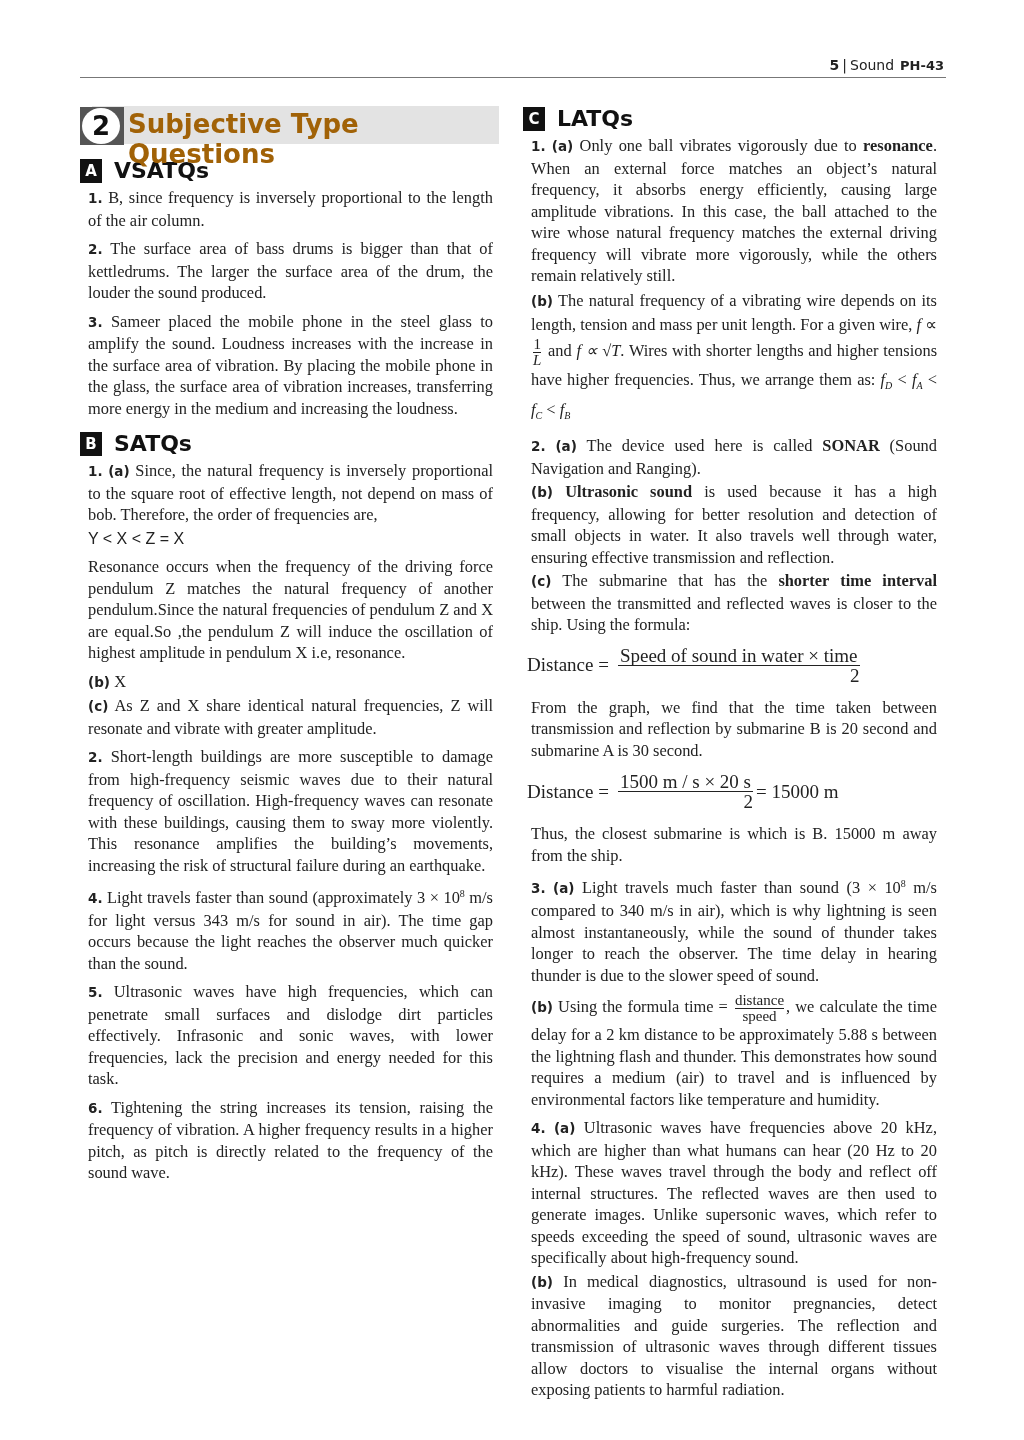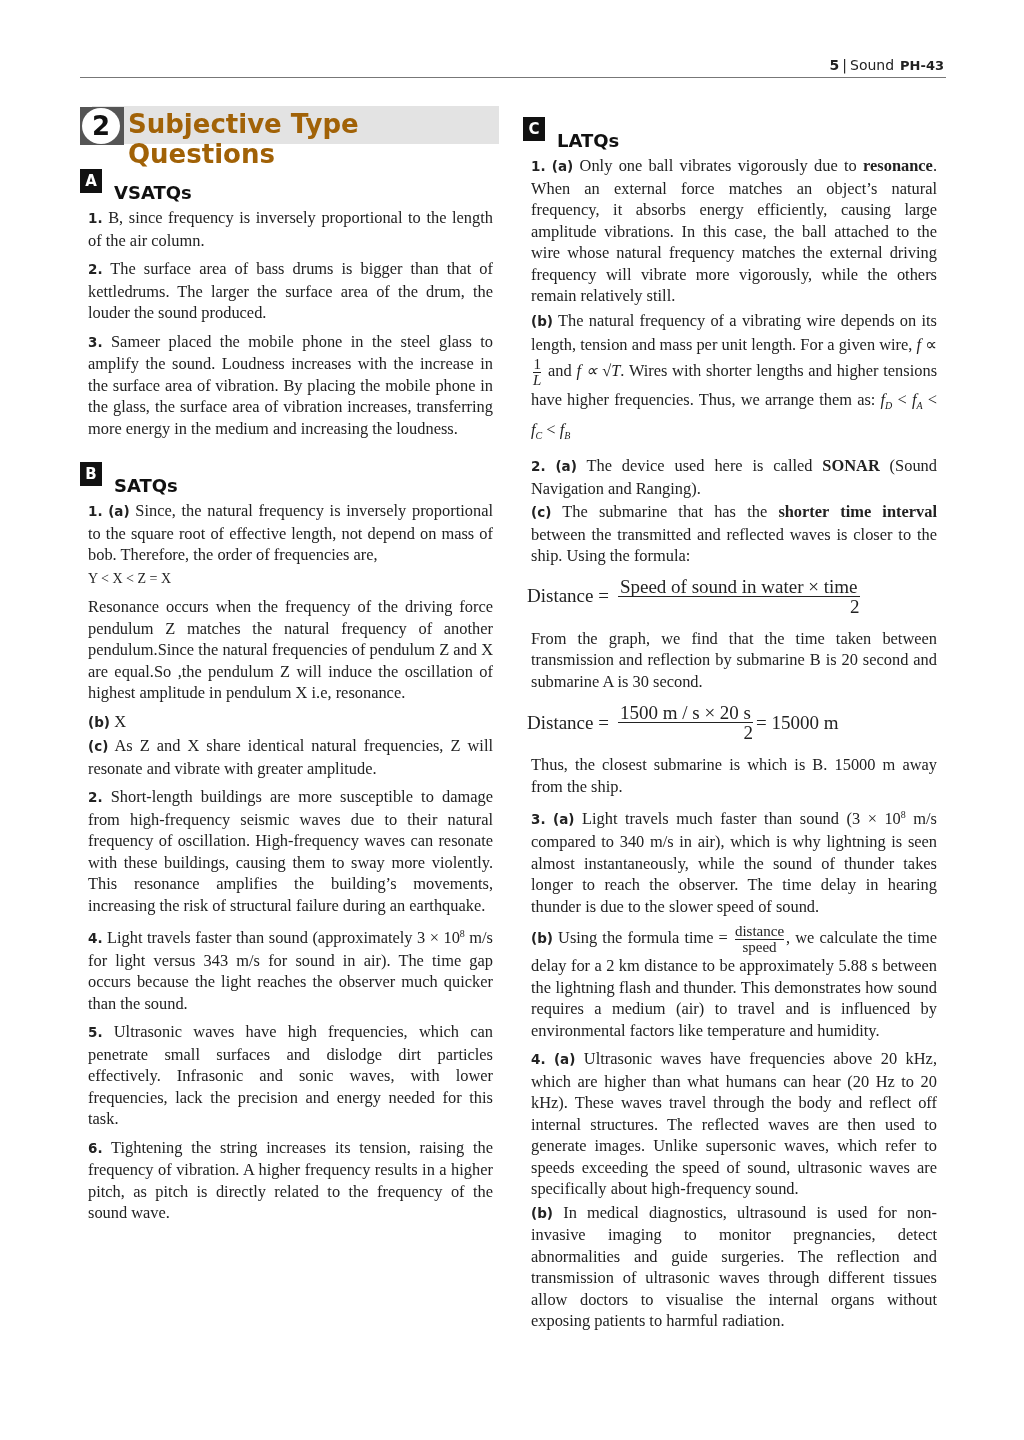--- a/index.html
+++ b/index.html
@@ -18,21 +18,21 @@
   .sect-banner { position: relative; height: 40px; margin-top: 4px; margin-bottom: 14px; }
   .sect-banner .bg { position: absolute; left: 12px; top: 2px; right: 2px; height: 38px; background: #e3e3e3; }
   .sect-banner .badge { position: absolute; left: 0; top: 3px; width: 44px; height: 38px; background: #555; }
   .sect-banner .badge-circle { position: absolute; left: 2px; top: 1px; width: 38px; height: 36px; border-radius: 50%; background: #fff;
      font-family: "DejaVu Sans", sans-serif; font-weight: bold; font-size: 26px; line-height: 36px; text-align: center; color: #111; }
   .sect-banner .title { position: absolute; left: 48px; top: 5px; font-family: "DejaVu Sans", sans-serif; font-weight: bold; font-size: 26px; color: #a16207; }
 
   .sub-head { display: flex; align-items: center; margin: 10px 0 4px; }
   .sub-badge { width: 22px; height: 24px; background: #111; color: #fff; font-family: "DejaVu Sans", sans-serif; font-weight: bold; font-size: 15px;
      line-height: 24px; text-align: center; margin-right: 12px; }
-  .sub-title { font-family: "DejaVu Sans", sans-serif; font-weight: bold; font-size: 18px; color: #111; margin-top: 24px; }
+  .sub-title { font-family: "DejaVu Sans", sans-serif; font-weight: bold; font-size: 22px; color: #111; }
 
   p.q { font-family: "Liberation Serif", serif; font-size: 16.4px; line-height: 21.5px; margin: 0 8px 7px; text-align: justify; color: #222; }
   p.q.tight { margin-bottom: 2px; }
   .num, .lbl { font-family: "DejaVu Sans", sans-serif; font-weight: bold; font-size: 13.5px; }
   b.kw { font-weight: bold; }
   .it { font-style: italic; }
   sup { font-size: 10px; }
   sub { font-size: 10px; }
 
   .frac { display: inline-block; vertical-align: middle; text-align: right; margin: 4px 3px; }
@@ -72,41 +72,42 @@
   <p class="q"><span class="num">1.</span> <span>B, since frequency is inversely proportional to the length of the air column.</span></p>
   <p class="q"><span class="num">2.</span> <span>The surface area of bass drums is bigger than that of kettledrums. The larger the surface area of the drum, the louder the sound produced.</span></p>
   <p class="q"><span class="num">3.</span> <span>Sameer placed the mobile phone in the steel glass to amplify the sound. Loudness increases with the increase in the surface area of vibration. By placing the mobile phone in the glass, the surface area of vibration increases, transferring more energy in the medium and increasing the loudness.</span></p>
 
   <div class="sub-head" style="margin-top:12px;">
     <div class="sub-badge">B</div>
     <div class="sub-title">SATQs</div>
   </div>
 
   <p class="q tight"><span class="num">1.</span> <span class="lbl">(a)</span> <span>Since, the natural frequency is inversely proportional to the square root of effective length, not depend on mass of bob. Therefore, the order of frequencies are,</span></p>
-  <p class="q" style="font-family:Liberation Serif, serif;font-size:14px;">Y &lt; X &lt; Z = X</p>
+  <p class="q" style="font-family:Liberation Sans, sans-serif;font-size:16px;">Y &lt; X &lt; Z = X</p>
   <p class="q">Resonance occurs when the frequency of the driving force pendulum Z matches the natural frequency of another pendulum.Since the natural frequencies of pendulum Z and X are equal.So ,the pendulum Z will induce the oscillation of highest amplitude in pendulum X i.e, resonance.</p>
   <p class="q tight"><span class="lbl">(b)</span> <span>X</span></p>
   <p class="q"><span class="lbl">(c)</span> <span>As Z and X share identical natural frequencies, Z will resonate and vibrate with greater amplitude.</span></p>
   <p class="q"><span class="num">2.</span> <span>Short-length buildings are more susceptible to damage from high-frequency seismic waves due to their natural frequency of oscillation. High-frequency waves can resonate with these buildings, causing them to sway more violently. This resonance amplifies the building’s movements, increasing the risk of structural failure during an earthquake.</span></p>
   <p class="q"><span class="num">4.</span> <span>Light travels faster than sound (approximately 3 × 10</span><sup>8</sup><span> m/s for light versus 343 m/s for sound in air). The time gap occurs because the light reaches the observer much quicker than the sound.</span></p>
   <p class="q"><span class="num">5.</span> <span>Ultrasonic waves have high frequencies, which can penetrate small surfaces and dislodge dirt particles effectively. Infrasonic and sonic waves, with lower frequencies, lack the precision and energy needed for this task.</span></p>
   <p class="q"><span class="num">6.</span> <span>Tightening the string increases its tension, raising the frequency of vibration. A higher frequency results in a higher pitch, as pitch is directly related to the frequency of the sound wave.</span></p>
 </div>
 
 <div class="col col-right" style="top:104px;">
   <div class="sub-head" style="margin-top:2px;">
     <div class="sub-badge">C</div>
     <div class="sub-title">LATQs</div>
   </div>
 
   <p class="q tight"><span class="num">1.</span> <span class="lbl">(a)</span> <span>Only one ball vibrates vigorously due to </span><b class="kw">resonance</b><span>. When an external force matches an object’s natural frequency, it absorbs energy efficiently, causing large amplitude vibrations. In this case, the ball attached to the wire whose natural frequency matches the external driving frequency will vibrate more vigorously, while the others remain relatively still.</span></p>
 
   <p class="q" style="line-height:24px;"><span class="lbl">(b)</span> <span>The natural frequency of a vibrating wire depends on its length, tension and mass per unit length. For a given wire, </span><span class="it">f</span><span> ∝ </span><span class="small-frac"><span class="n">1</span><span class="d it">L</span></span><span> and </span><span class="it">f</span><span class="it"> ∝ √T</span><span>. Wires with shorter lengths and higher tensions have higher frequencies. Thus, we arrange them as: </span><span class="it">f</span><sub class="it">D</sub><span> &lt; </span><span class="it">f</span><sub class="it">A</sub><span> &lt; </span><span class="it">f</span><sub class="it">C</sub><span> &lt; </span><span class="it">f</span><sub class="it">B</sub></p>
 
   <p class="q tight"><span class="num">2.</span> <span class="lbl">(a)</span> <span>The device used here is called </span><b class="kw">SONAR</b><span> (Sound Navigation and Ranging).</span></p>
+  <p class="q tight"><span class="lbl">(b)</span> <b class="kw">Ultrasonic sound</b><span> is used because it has a high frequency, allowing for better resolution and detection of small objects in water. It also travels well through water, ensuring effective transmission and reflection.</span></p>
   <p class="q tight"><span class="lbl">(c)</span> <span>The submarine that has the </span><b class="kw">shorter time interval</b><span> between the transmitted and reflected waves is closer to the ship. Using the formula:</span></p>
 
   <div class="eq">
     <span class="lhs">Distance =</span>
     <span class="frac">
         <span class="n">Speed of sound in water × time</span>
         <span class="d">2</span>
       </span>
   </div>
 

